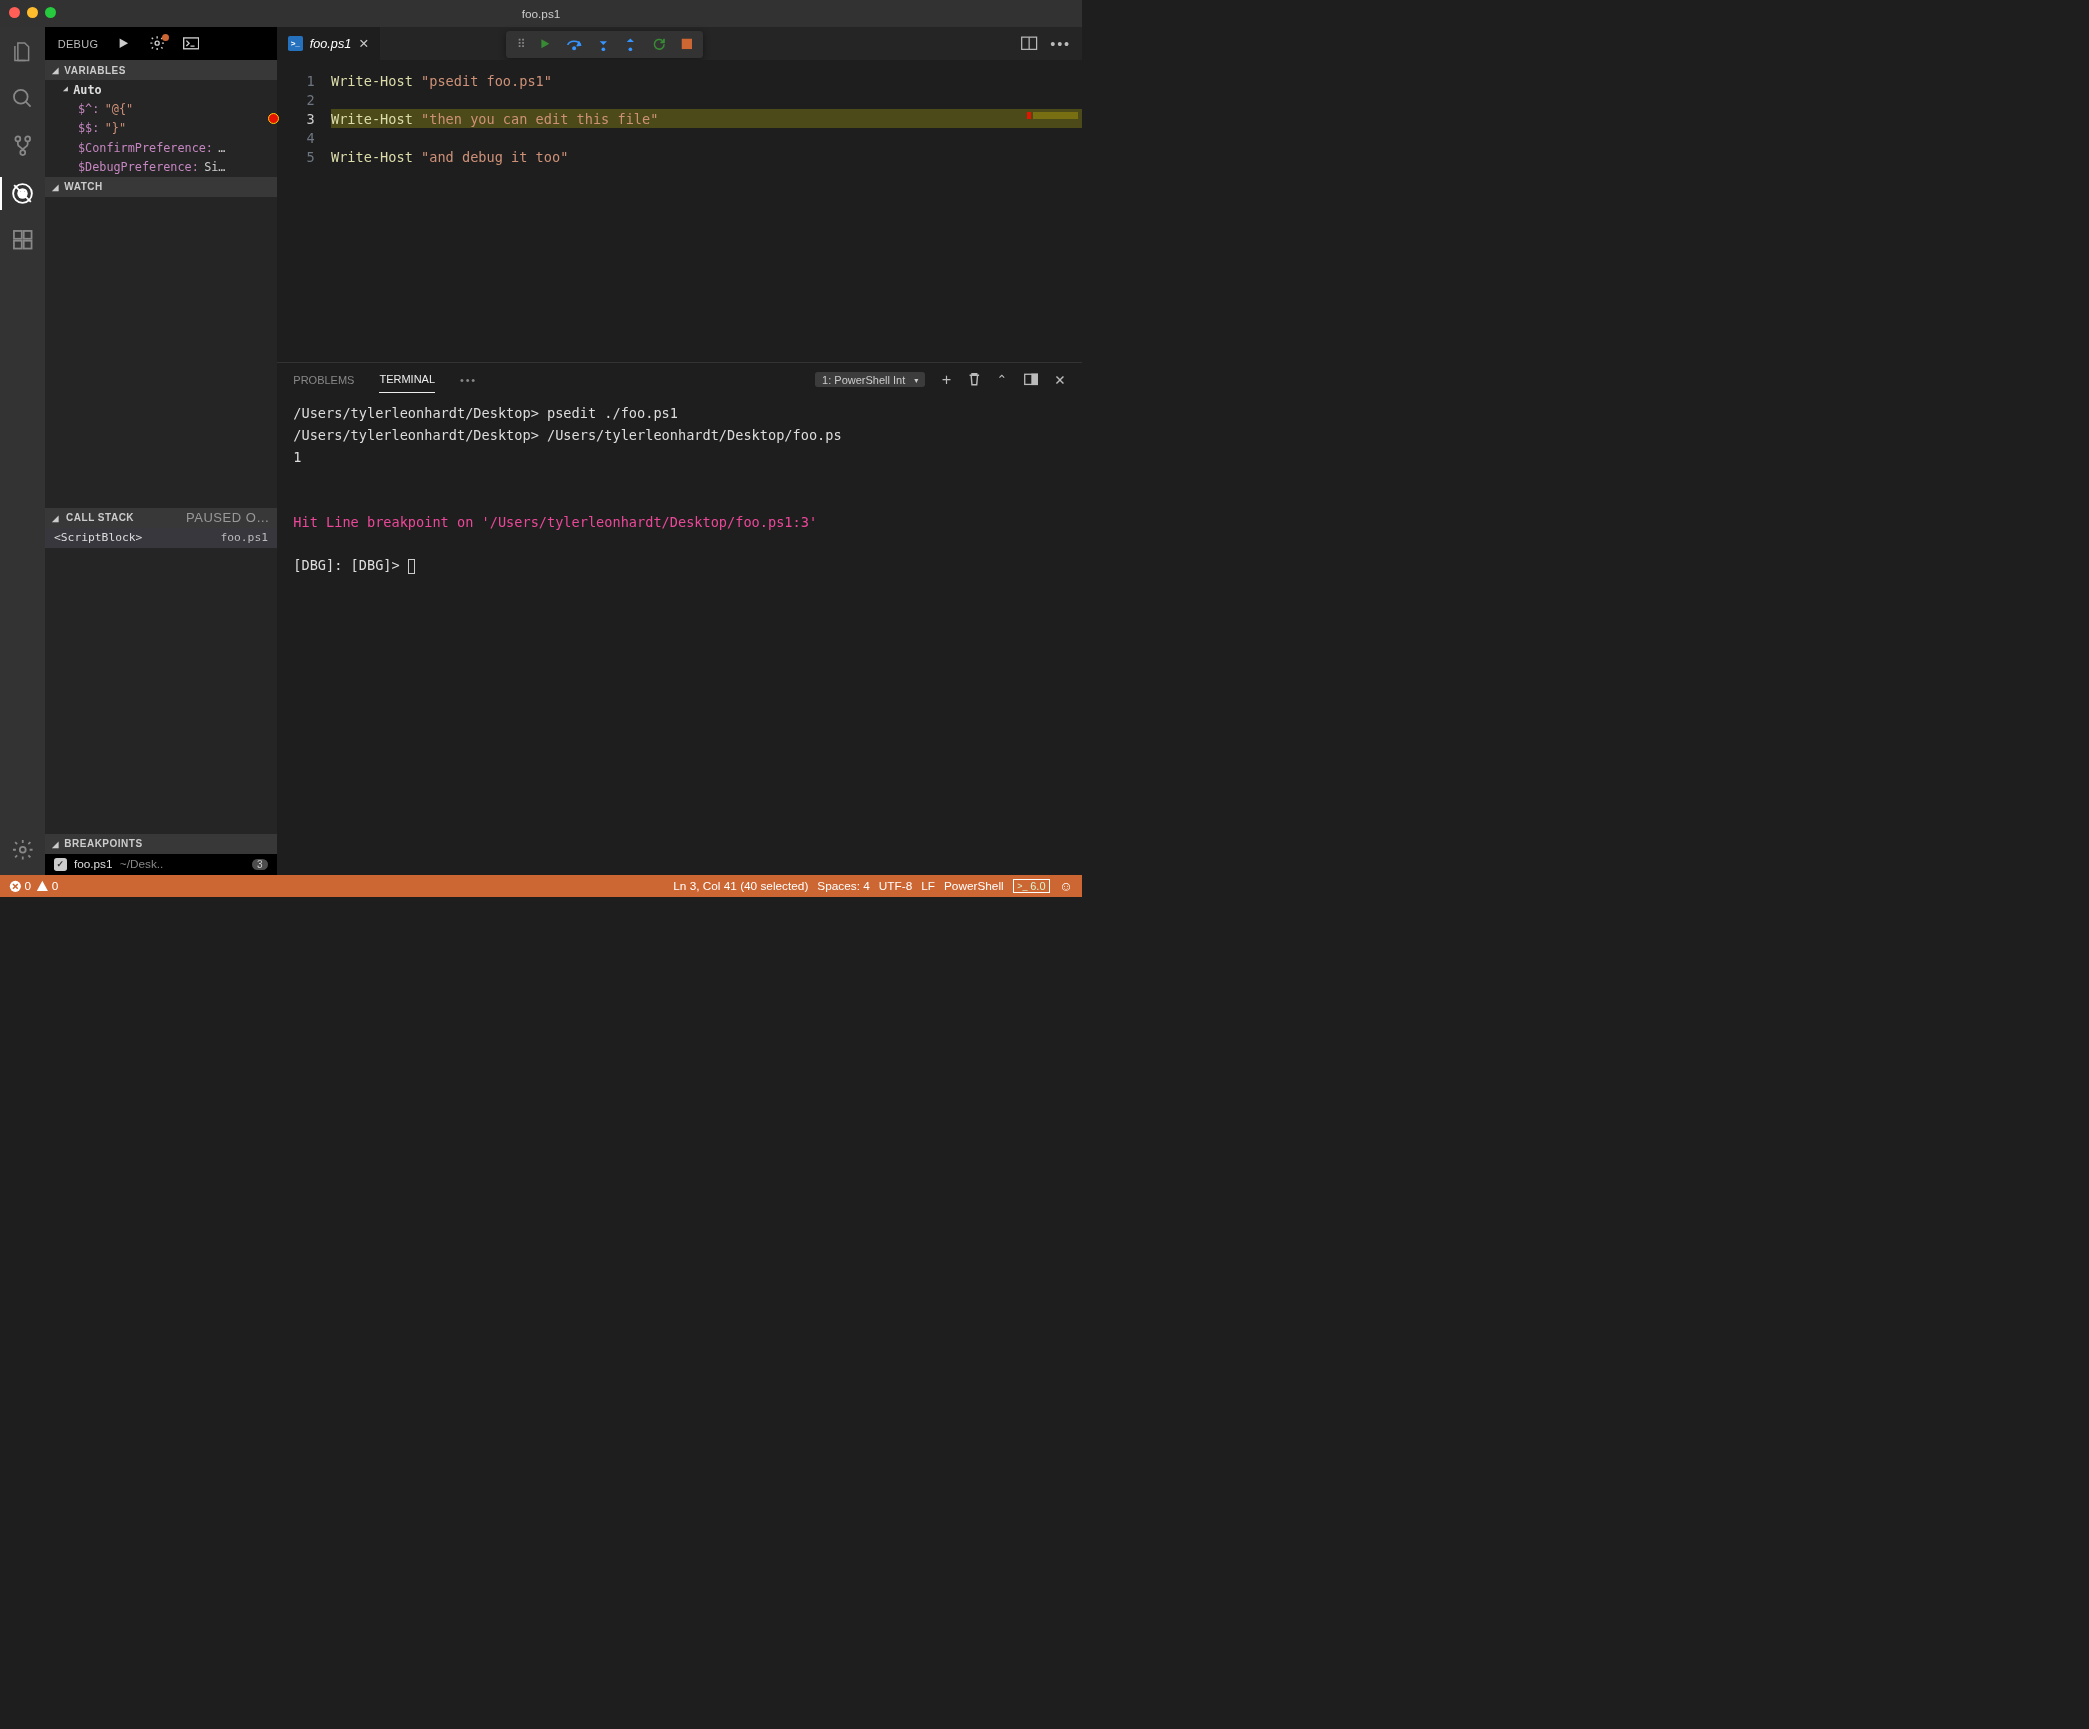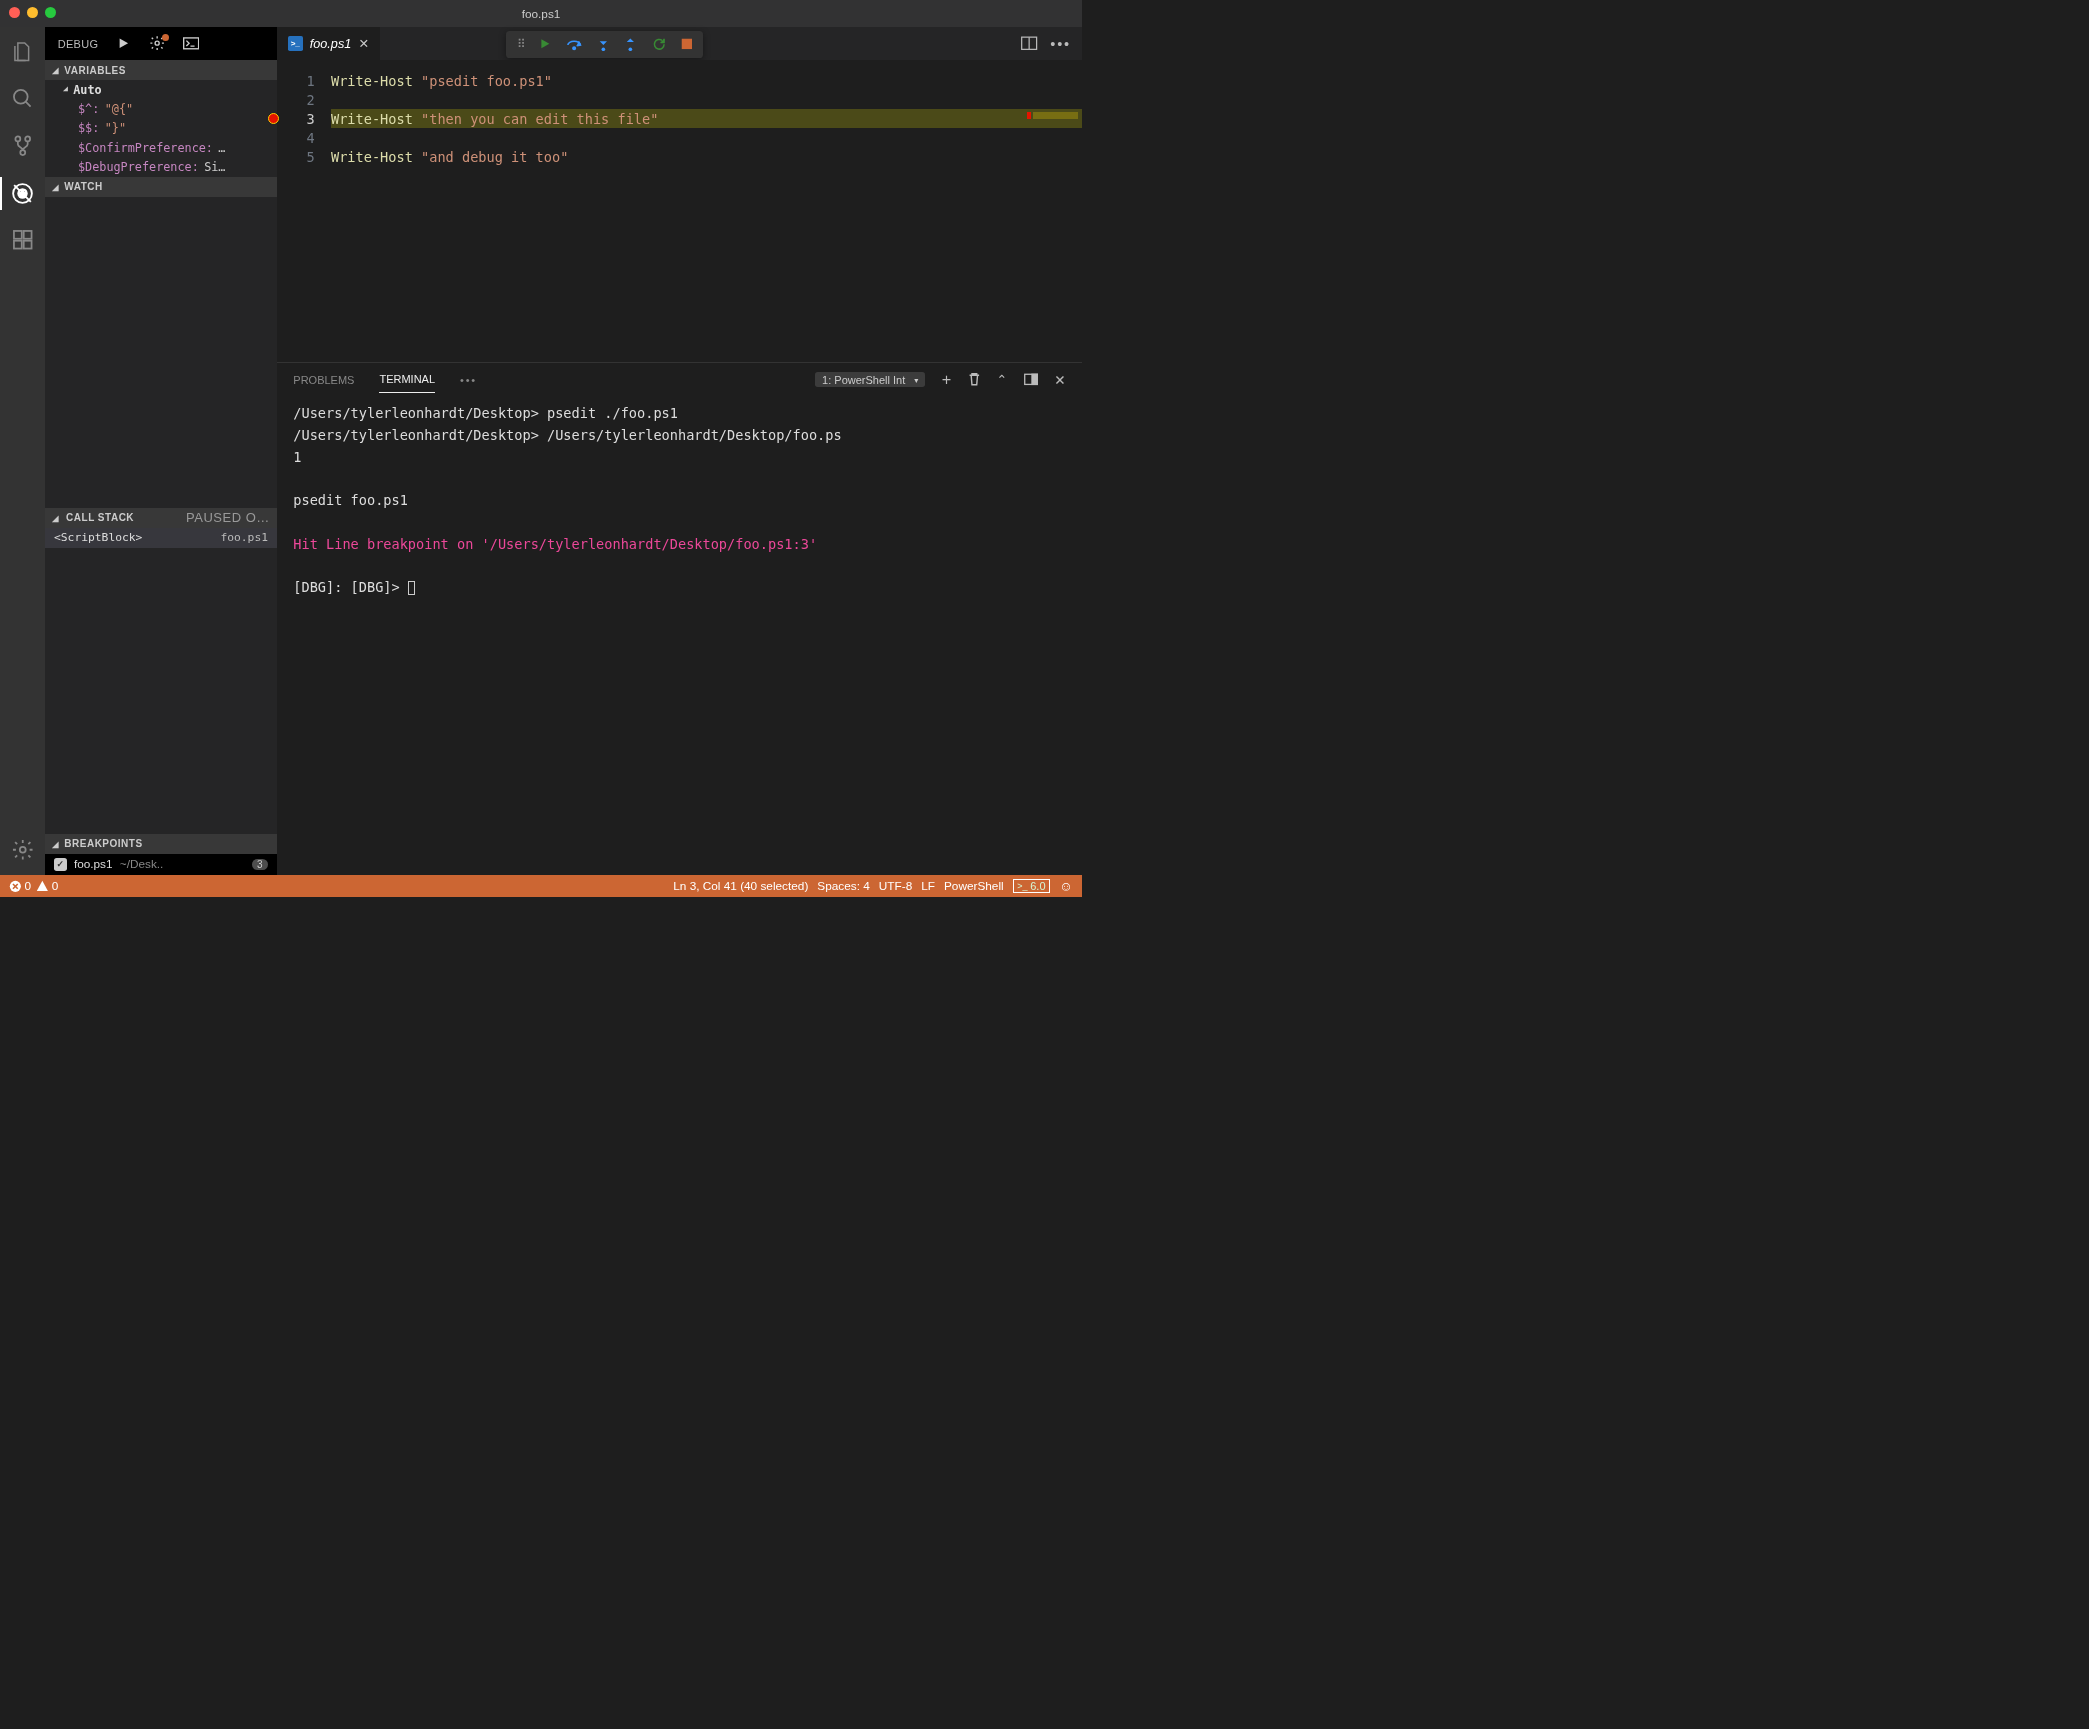--- a/index.html
+++ b/index.html
@@ -334,21 +334,20 @@
                   <rect x="11" y="1" width="8" height="14" fill="#bbb"></rect>
                 </svg>
               </span>
             <span style="font-size:13.6px;">✕</span>
           </div>
         </div>
         <div class="term">
           <div>/Users/tylerleonhardt/Desktop&gt; psedit ./foo.ps1</div>
           <div style="word-break:break-all;max-width:552px;">/Users/tylerleonhardt/Desktop&gt; /Users/tylerleonhardt/Desktop/foo.ps1</div>
           <br>
-          <div>psedit foo.ps1</div>
           <br>
           <div class="hit" style="max-width:552px;">Hit Line breakpoint on '/Users/tylerleonhardt/Desktop/foo.ps1:3'</div>
           <br>
           <div><span>[DBG]:  [DBG]&gt; </span><span style="border:0.9px solid #ccc;display:inline-block;width:7.2px;height:14.5px;vertical-align:middle;"></span></div>
         </div>
       </div>
     </div>
   </div>
 
   <div class="status">

